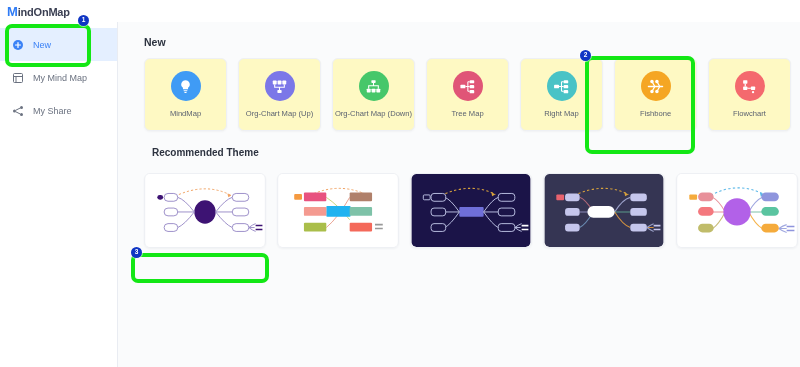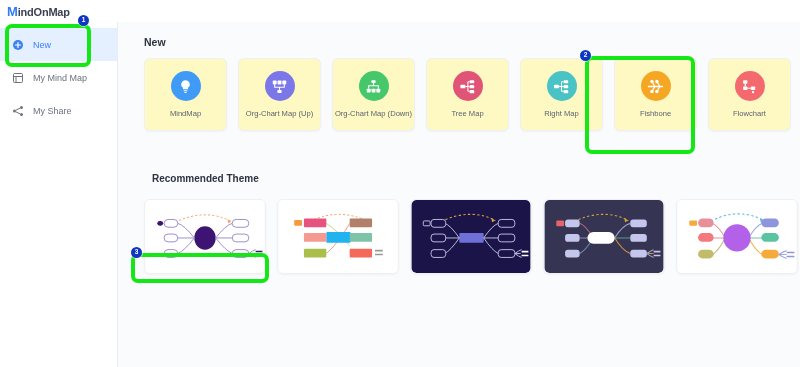--- a/index.html
+++ b/index.html
@@ -59,21 +59,21 @@
     box-shadow: 0 1px 2px rgba(40,50,80,.045);
     display: flex; flex-direction: column;
     align-items: center; justify-content: center; gap: 9px;
     cursor: pointer;
   }
   .card-ico { width: 30px; height: 30px; border-radius: 50%; display: flex; align-items: center; justify-content: center; }
   .card-ico svg { display: block; }
   .card-label { font-size: 7.6px; color: #5b6270; text-align: center; line-height: 1; }
 
   
-  .rec-title-wrap { margin-top: 36px; height: 22px; display: flex; align-items: center; }
+  .rec-title-wrap { margin-top: 10px; height: 22px; display: flex; align-items: center; }
   .rec-title { font-size: 10px; font-weight: bold; color: #2d3340; padding-left: 8px; }
 
   .theme-row { display: flex; gap: 11px; margin-top: 10px; }
   .theme-card {
     width: 122px; height: 75px; border-radius: 6px;
     border: 1px solid #eef0f4;
     box-shadow: 0 1px 2px rgba(40,50,80,.05);
     overflow: hidden; cursor: pointer;
   }
   .theme-card svg { display: block; width: 100%; height: 100%; }

